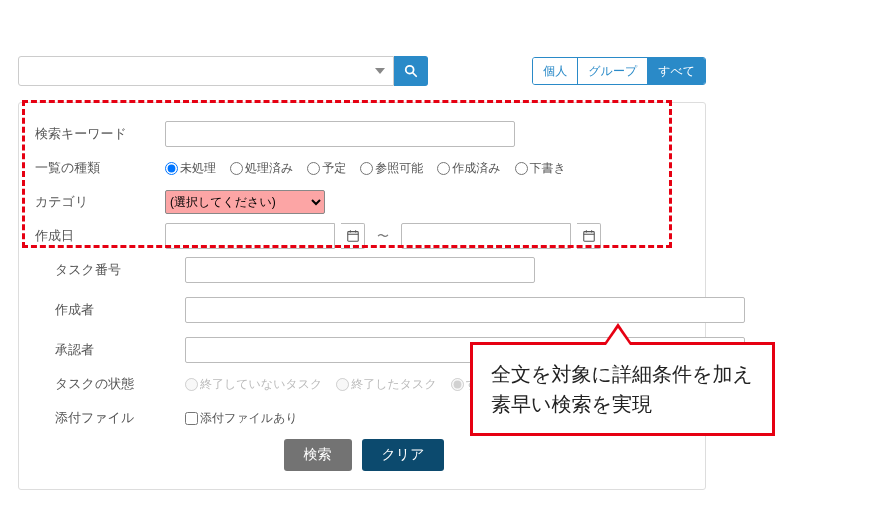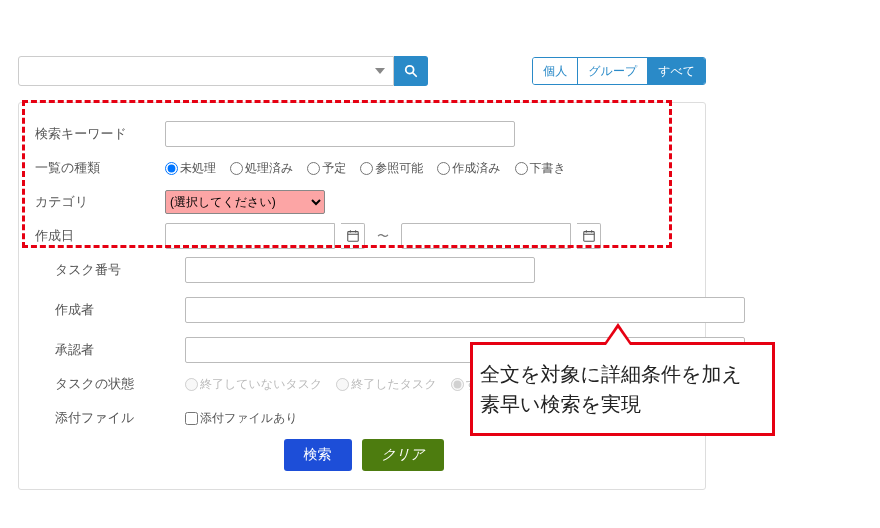--- a/index.html
+++ b/index.html
@@ -46,28 +46,28 @@
   input[type=radio], input[type=checkbox] { margin:0; }
 
   .cal-btn { width:24px; height:26px; border:1px solid #bbb; border-left:none; border-radius:0 2px 2px 0; background:#fff; display:flex; align-items:center; justify-content:center; cursor:pointer; }
   .cal-icon { width:14px; height:14px; }
   .cal-icon rect.body { fill:none; stroke:#555; stroke-width:1.2; }
   .cal-icon line { stroke:#555; stroke-width:1.2; }
   .rangegap { margin:0 6px; color:#777; font-size:12px; }
 
   .btnrow { display:flex; gap:10px; justify-content:center; margin-top:6px; }
   .btn { height:32px; padding:0 20px; border:none; border-radius:3px; cursor:pointer; font-size:14px; color:#fff; display:flex; align-items:center; }
-  .btn-primary { background:#1d4ed8;text-align:center; }
-  .btn-secondary { background:#4d7c0f;font-style:italic; }
+  .btn-primary { background:#737373;text-align:center; }
+  .btn-secondary { background:#0c4a6e; }
 
   
   .hlbox { position:absolute; border:3px dashed #e60012; pointer-events:none; }
 
   
-  .callout { position:absolute; border:3px solid #e60012; background:#fff; padding:14px 7px; font-size:20px; color:#222; line-height:1.5; }
+  .callout { position:absolute; border:3px solid #e60012; background:#fff; padding:14px 18px; font-size:20px; color:#222; line-height:1.5; }
   .callout .pointer { position:absolute; width:0; height:0; border-left:15px solid transparent; border-right:15px solid transparent; border-bottom:22px solid #e60012; top:-22px; left:130px; }
   .callout .pointer::after { content:""; position:absolute; width:0; height:0; border-left:12px solid transparent; border-right:12px solid transparent; border-bottom:17px solid #fff; top:5px; left:-12px; }
 </style>
 </head>
 <body>
 
 <div class="stage">
 
   <div class="toprow">
     <div class="topsearch">

